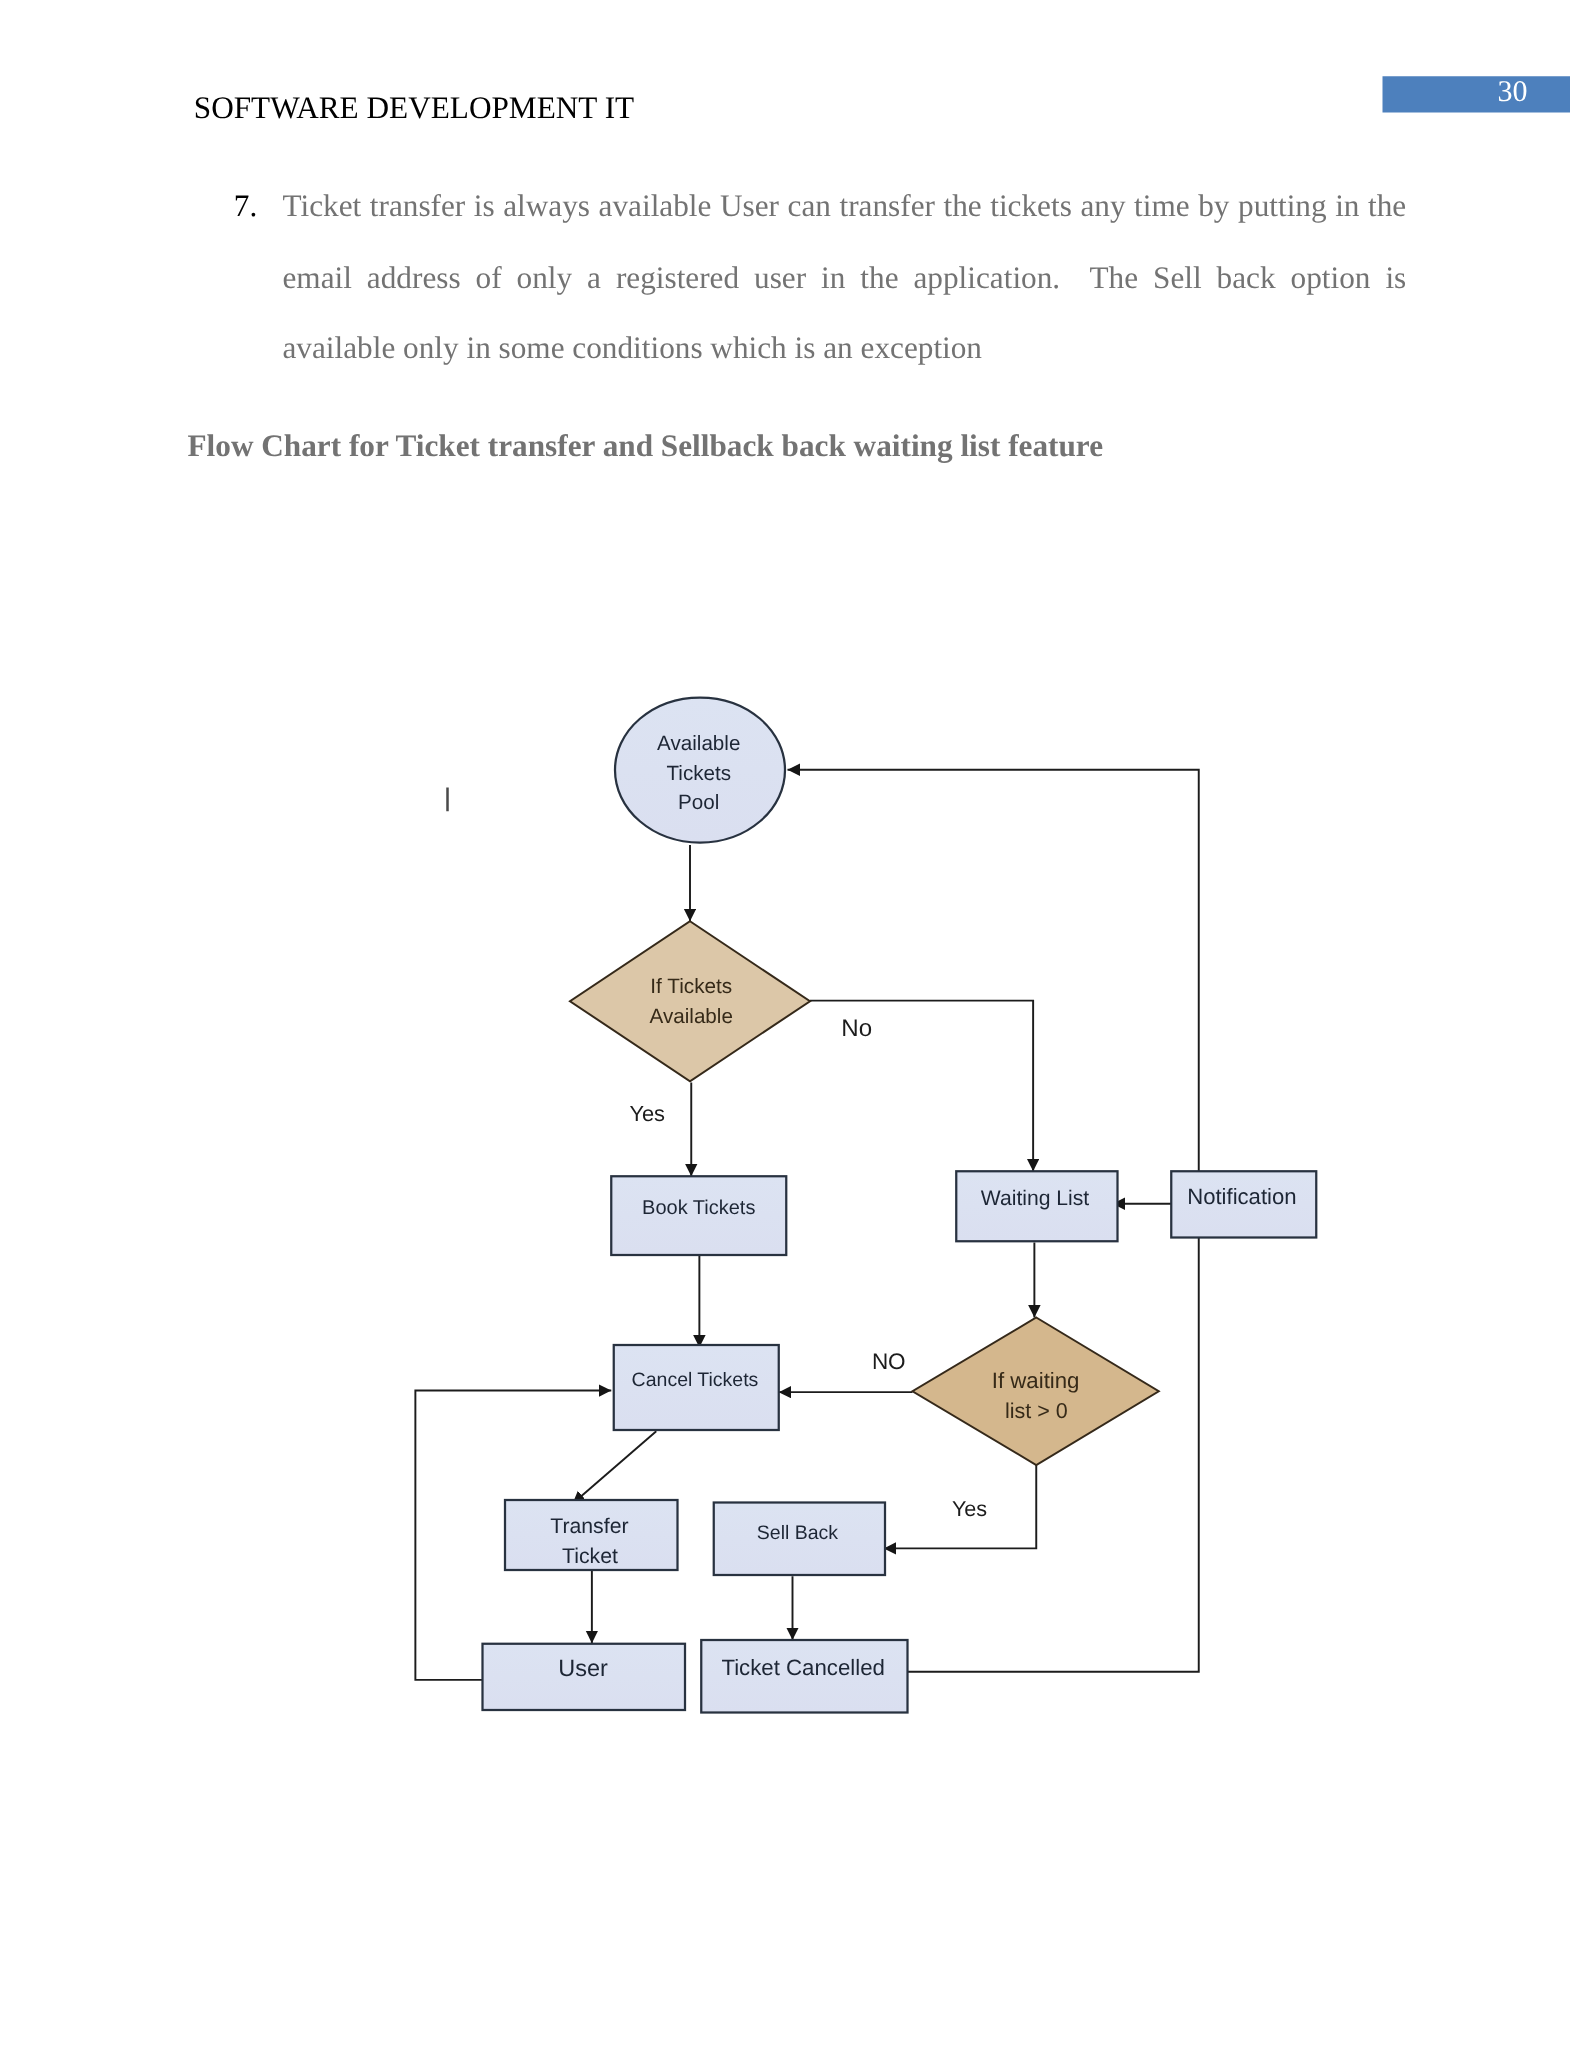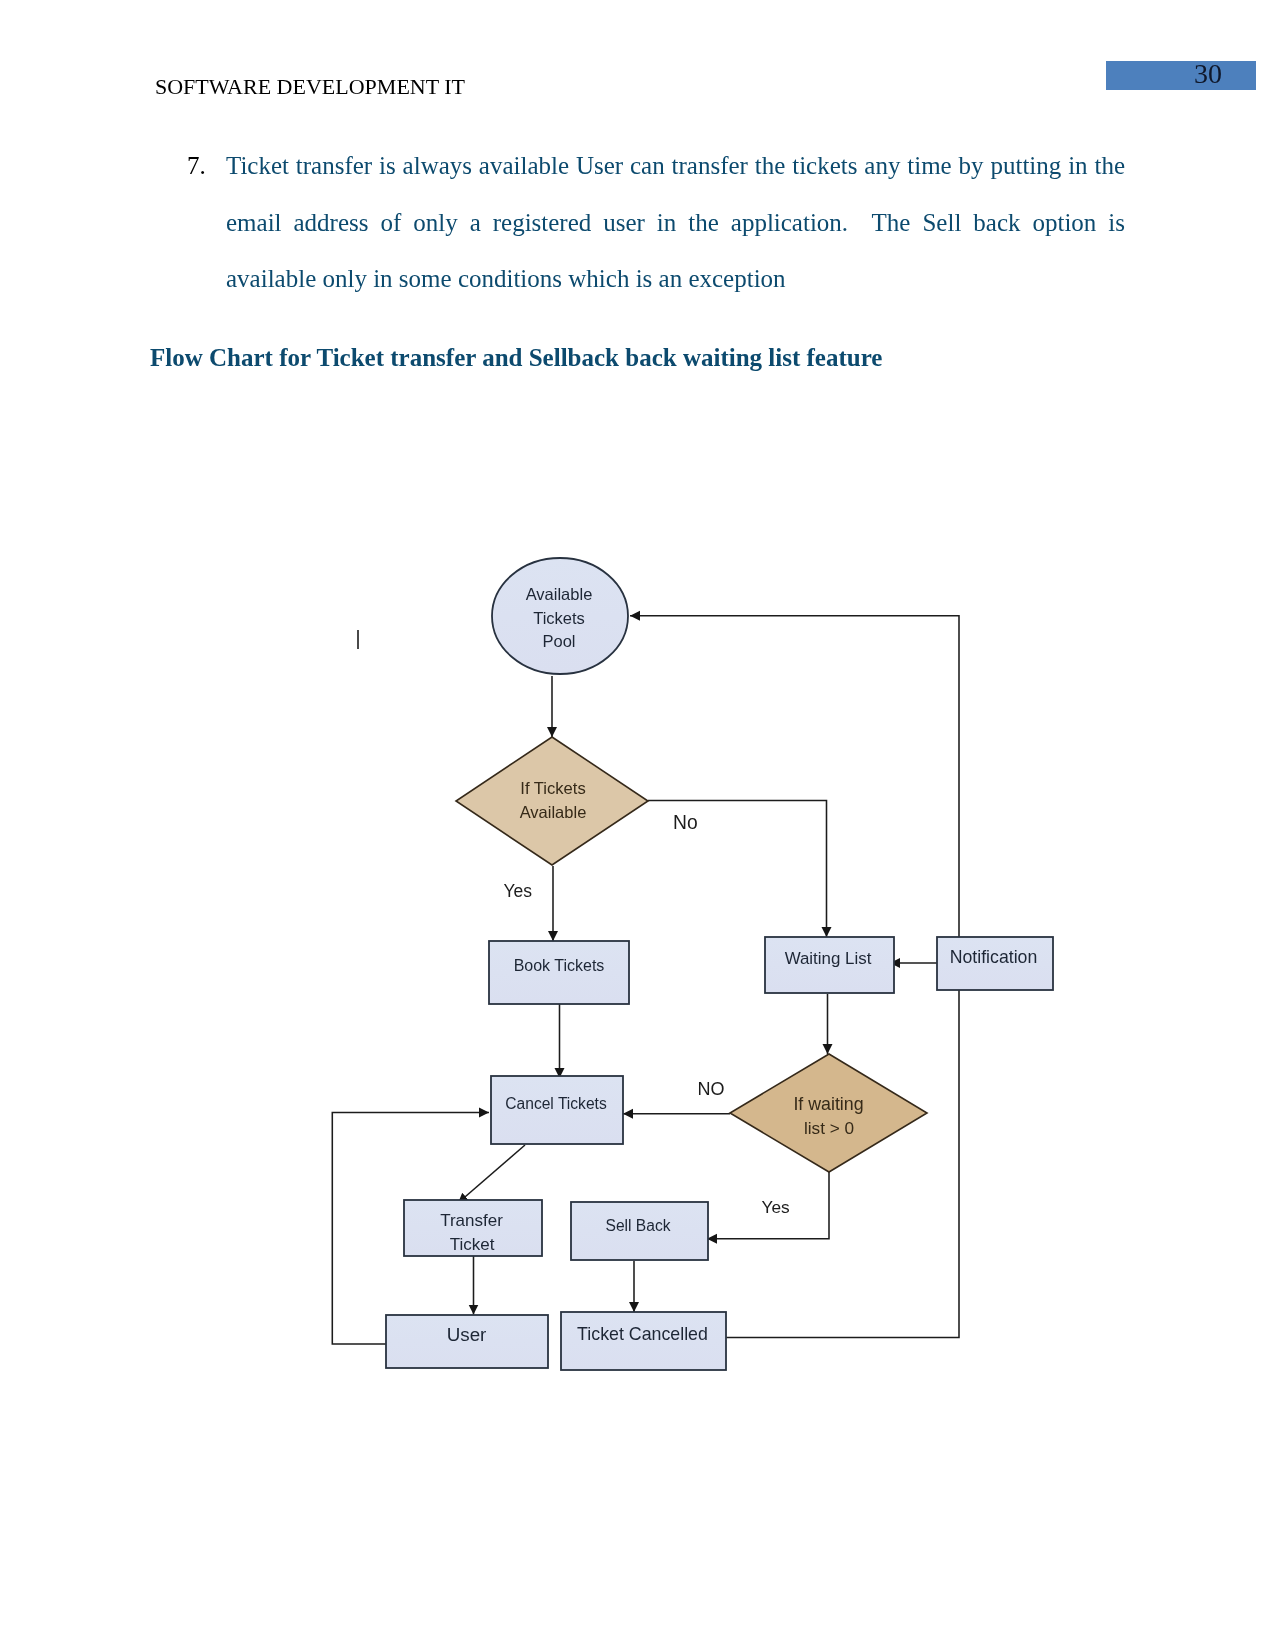--- a/index.html
+++ b/index.html
@@ -1,26 +1,26 @@
 <!DOCTYPE html>
 <html><head>
 <meta charset="utf-8">
 <style>
   html,body{margin:0;padding:0;}
   body{width:1275px;height:1650px;background:#ffffff;
        font-family:"Liberation Serif",serif;color:#000;position:relative;overflow:hidden;}
   .page{position:absolute;left:0;top:0;width:1275px;height:1650px;
         -webkit-font-smoothing:antialiased;transform:translateZ(0);}
 
-  #hdr-title{position:absolute;left:155px;top:74px;font-size:22px;line-height:25.4px;
+  #hdr-title{position:absolute;left:155px;top:74px;font-size:25px;line-height:25.4px;
              white-space:nowrap;color:#000;}
   #pagebadge{position:absolute;left:1106px;top:61px;width:150px;height:29px;background:#4d80bd;}
-  #pagebadge .num{position:absolute;right:34px;top:-3px;color:#0f172a;font-size:28px;line-height:32px;}
+  #pagebadge .num{position:absolute;right:34px;top:-3px;color:#ffffff;font-size:24px;line-height:32px;}
 
-  .par{position:absolute;font-size:25px;line-height:56.7px;color:#0c4a6e;}
+  .par{position:absolute;font-size:25px;line-height:56.7px;color:#737373;}
   .just{text-align:justify;text-justify:inter-word;}
 
   #p7-num{position:absolute;left:187px;top:138px;font-size:25px;line-height:56.7px;}
   #p7{left:226px;top:138px;width:899px;white-space:pre-wrap;}
   #heading{left:150px;top:330px;width:990px;font-weight:bold;}
   #p-intro{left:150px;top:410px;width:975px;text-indent:76px;}
   #p-last{left:226px;top:1417px;width:900px;}
 
   svg.chart{position:absolute;left:0;top:0;width:1275px;height:1650px;overflow:visible;
             transform:translateZ(0);}

